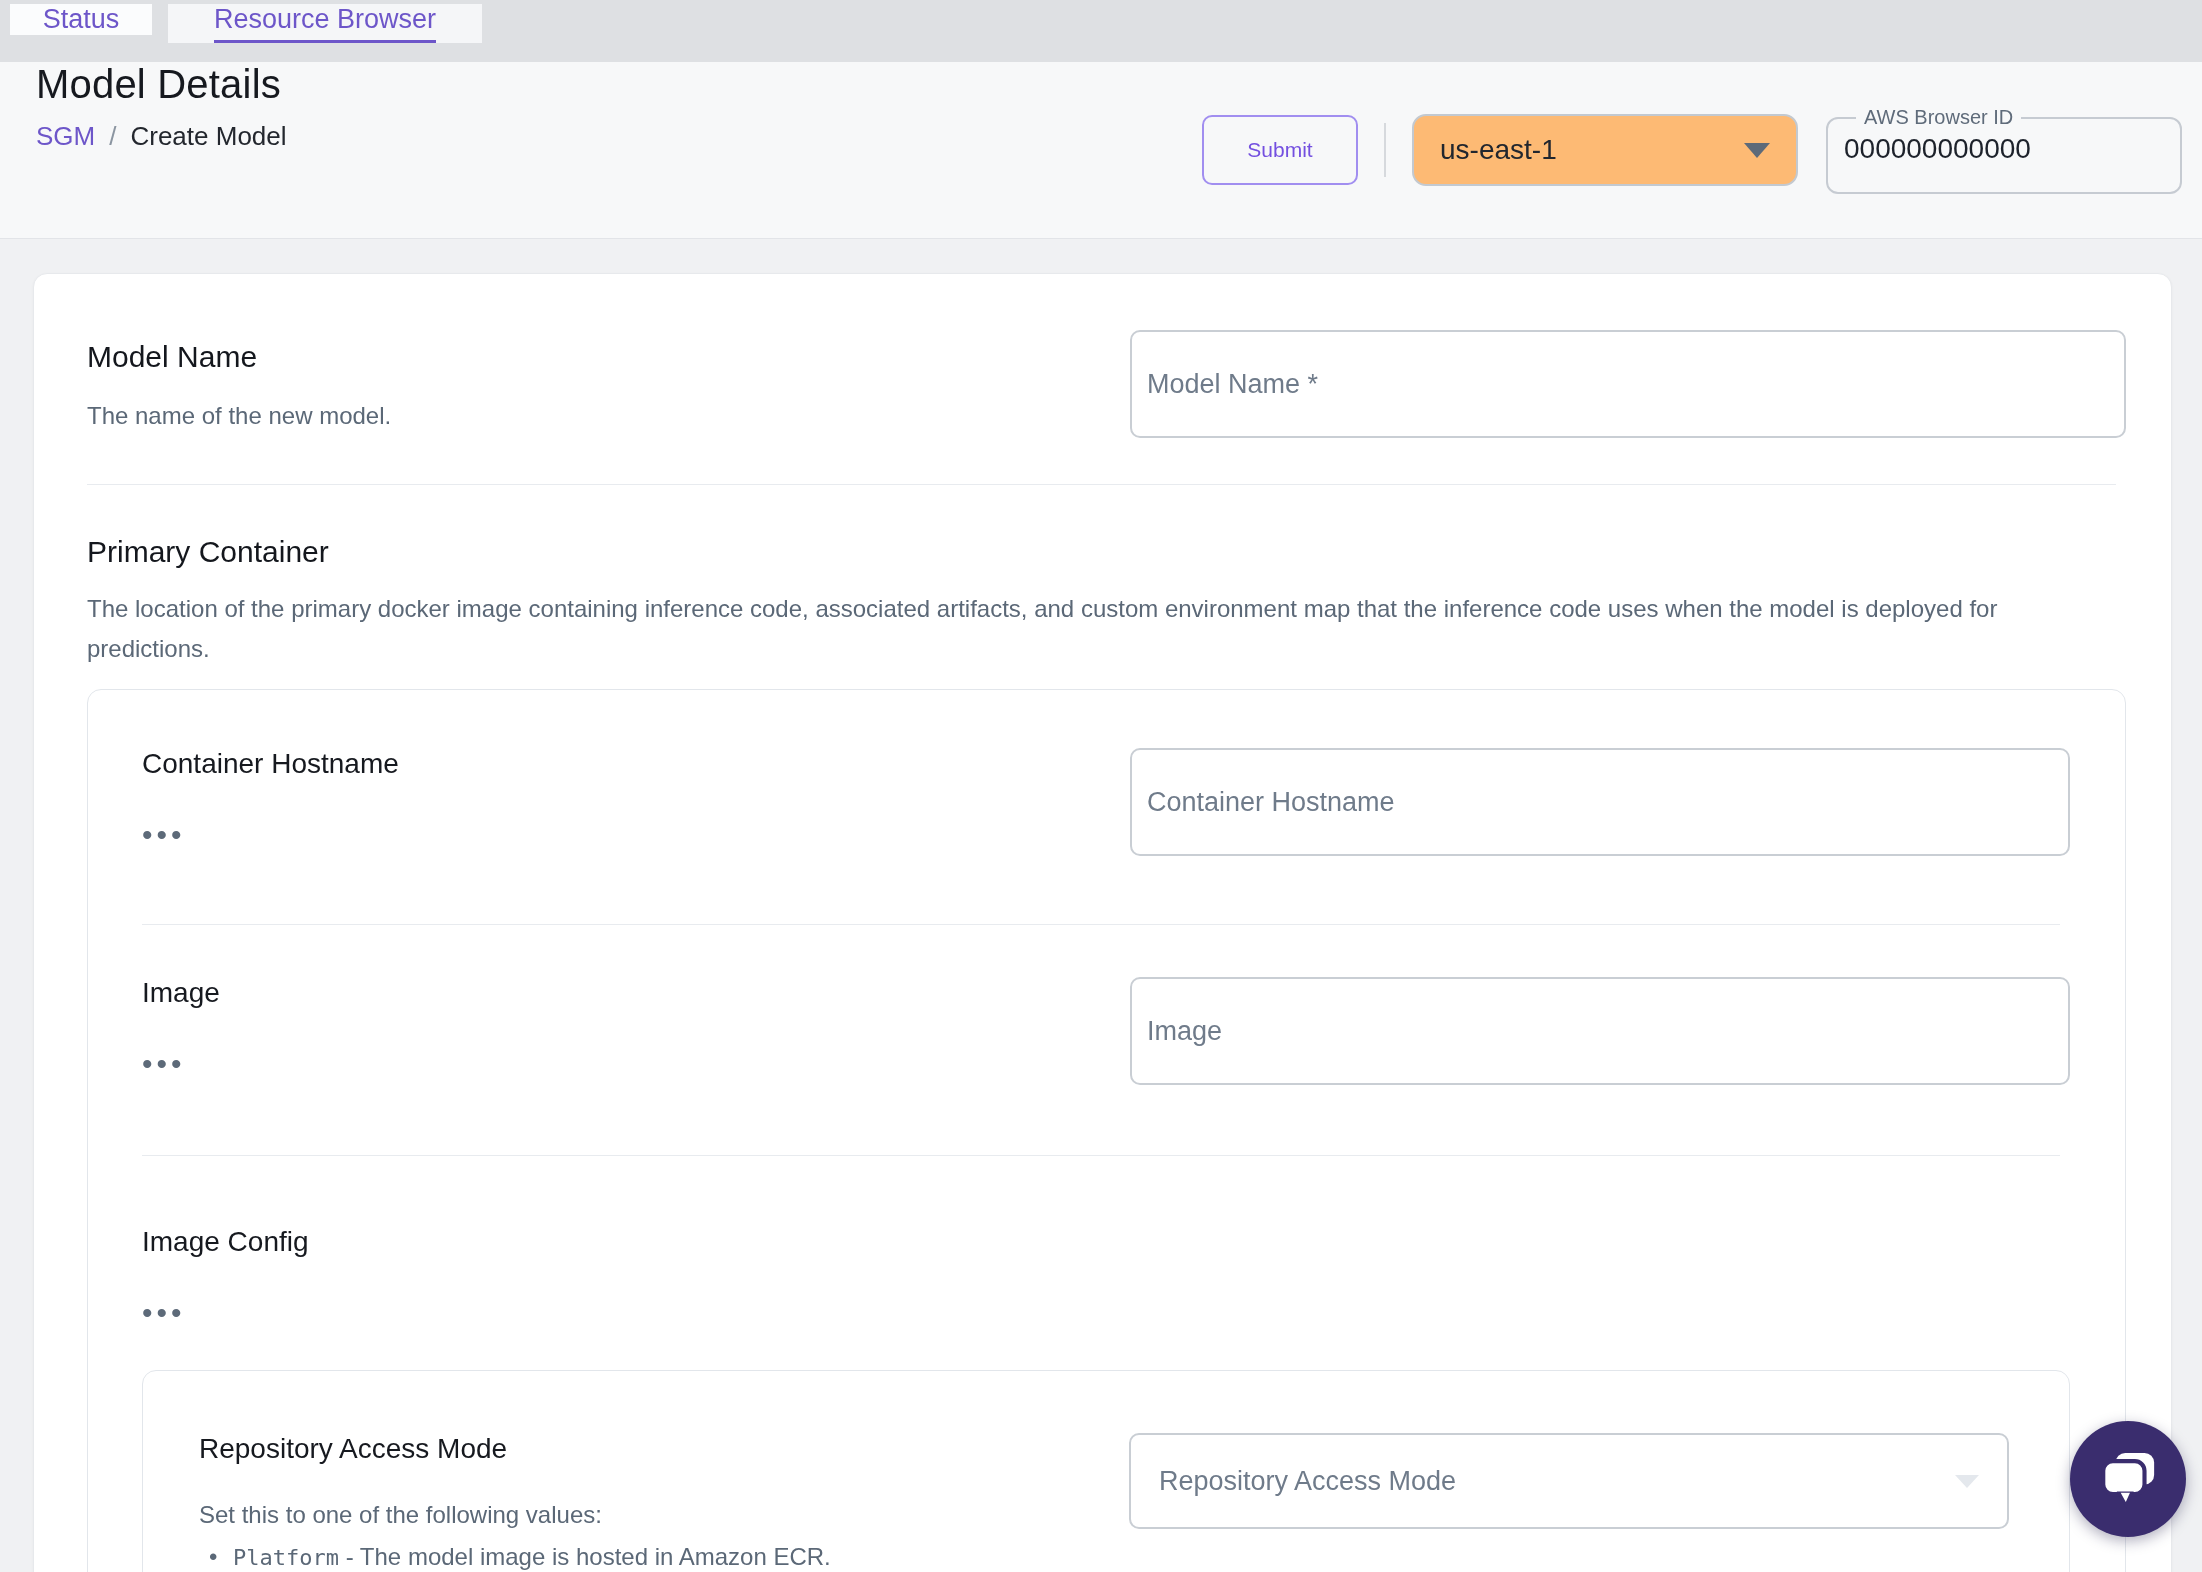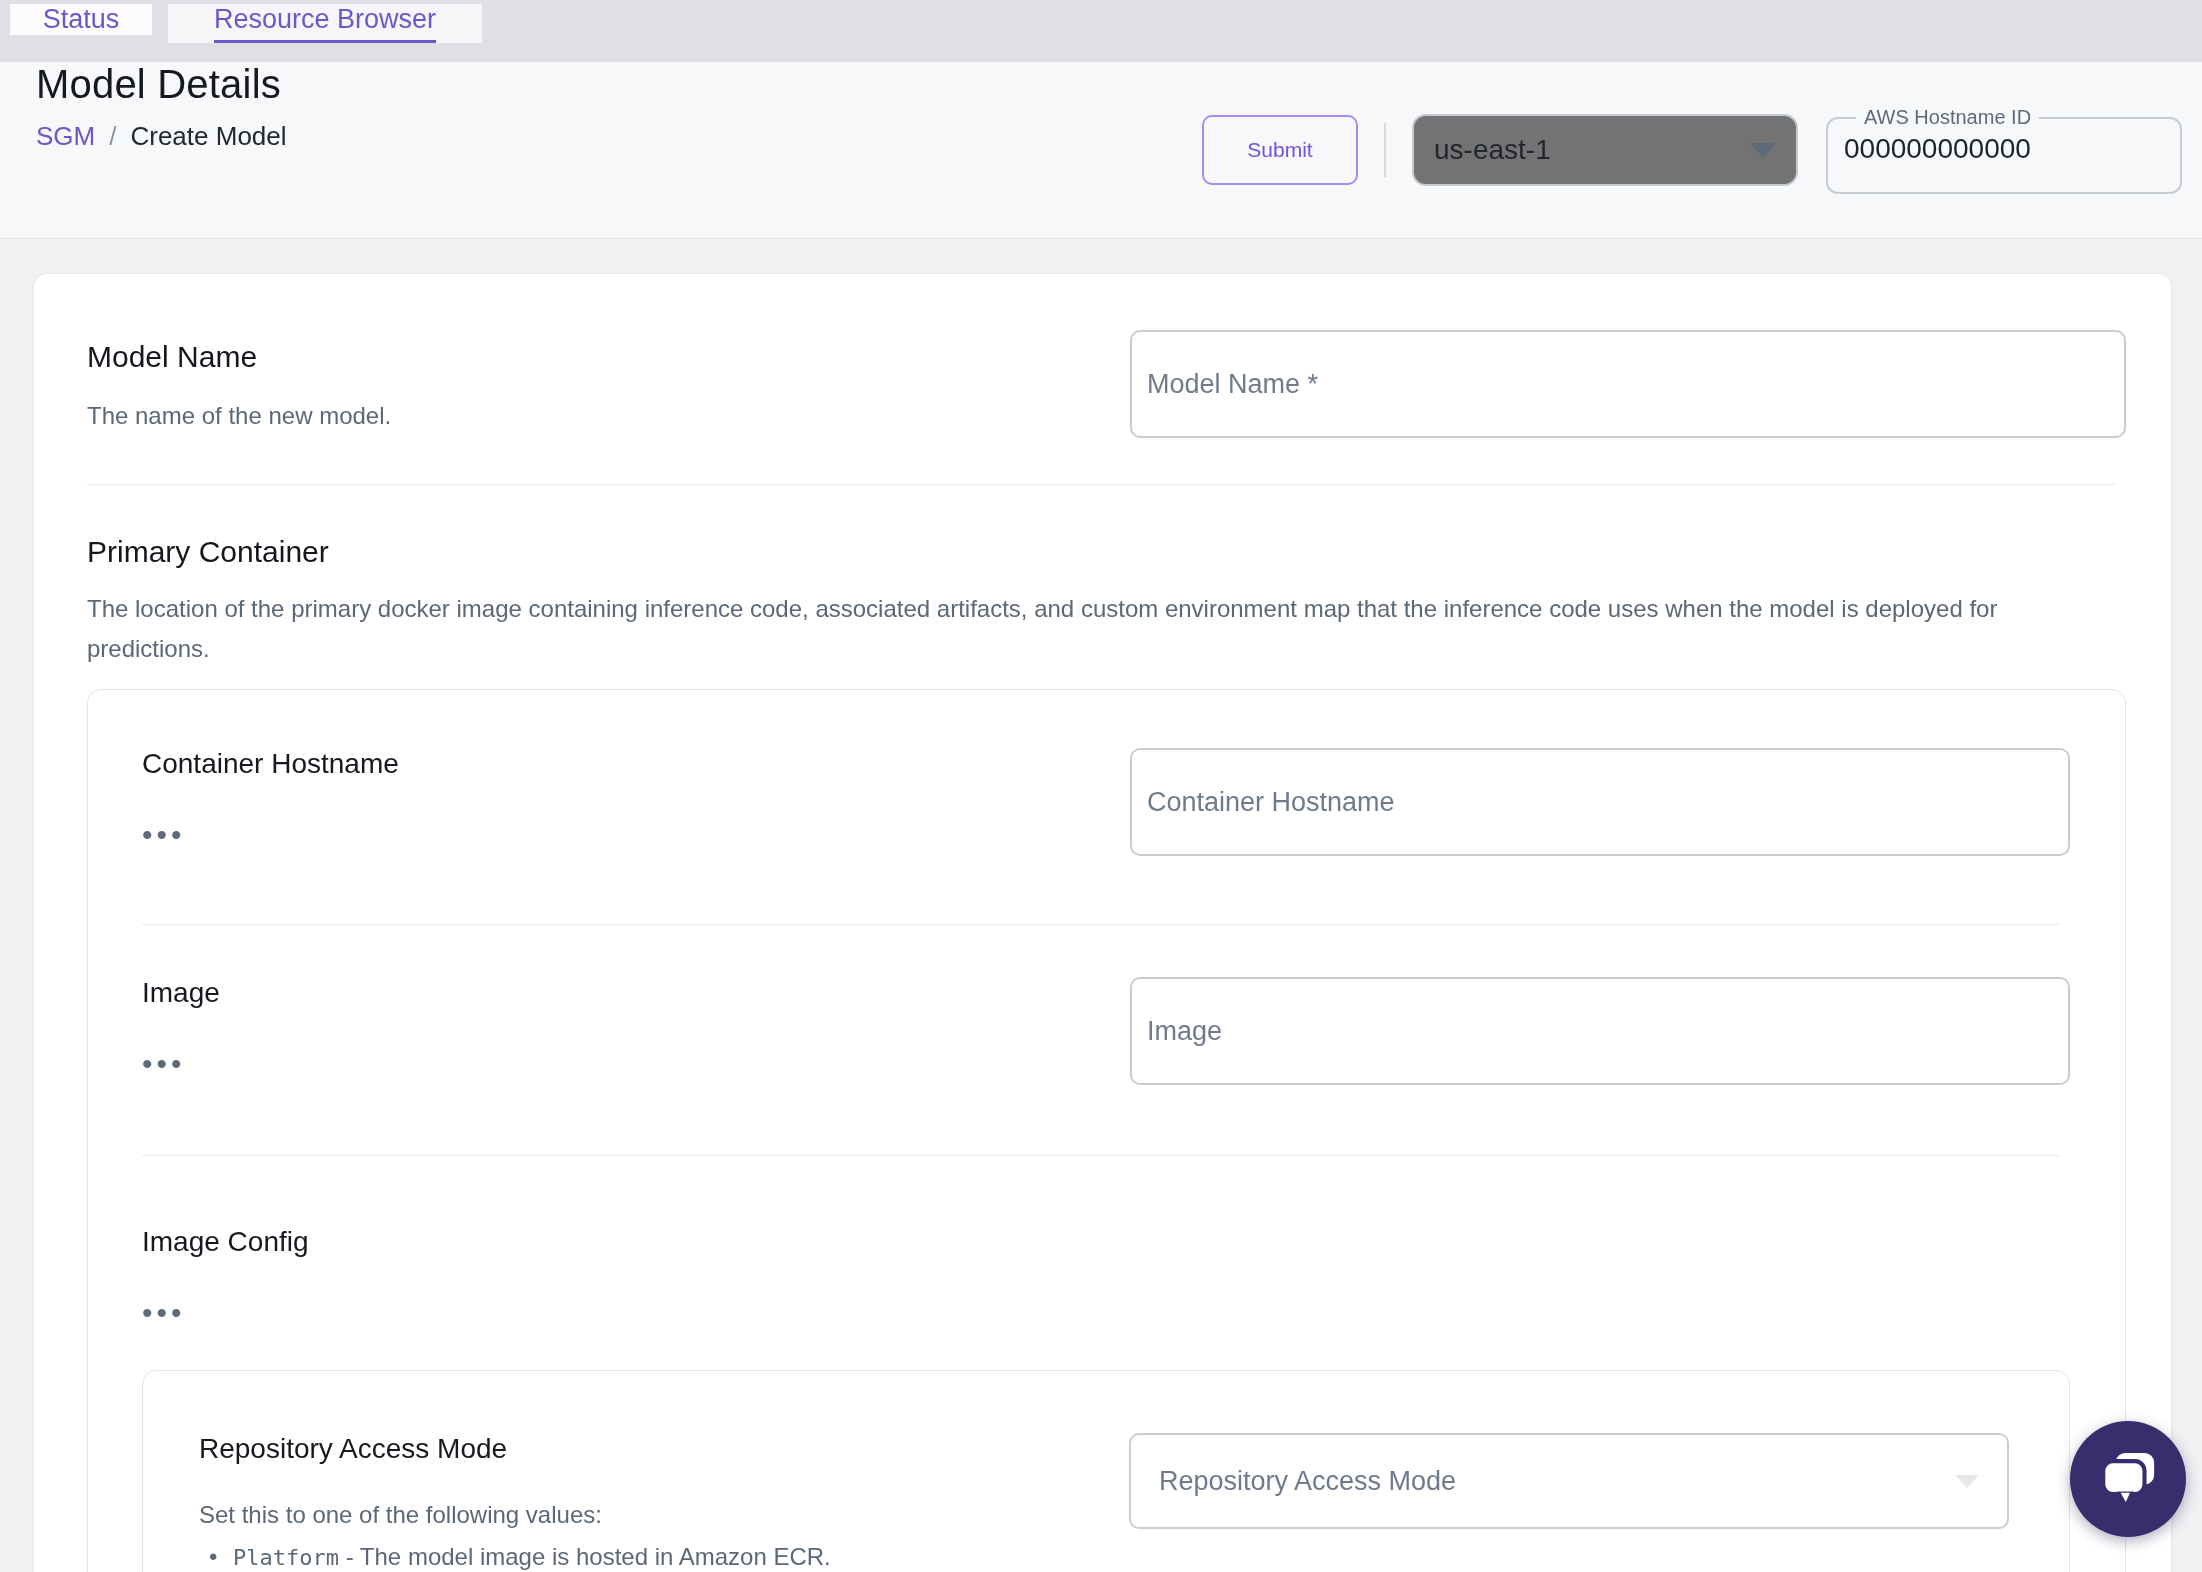--- a/index.html
+++ b/index.html
@@ -34,22 +34,22 @@
   .crumb-current { color:#23272e; }
   .header-right { margin-left:auto; margin-right:20px; display:flex; align-items:center; }
   .submit-btn {
     width:156px; height:70px; border:2px solid #a18ef0; border-radius:10px;
     background:transparent; color:#7450e0; font-size:21px;
     font-family:"Liberation Sans", sans-serif; cursor:pointer;
   }
   .vdivider { width:2px; height:54px; background:#d6d9dd; margin:0 26px; }
   .region-select {
     width:386px; height:72px; border:2px solid #c3c9d0; border-radius:14px;
-    background:#737373; display:flex; align-items:center; justify-content:space-between;
-    padding:0 20px; cursor:pointer;
+    background:#fdba74; display:flex; align-items:center; justify-content:space-between;
+    padding:0 26px; cursor:pointer;
   }
   .region-value { font-size:28px; color:#21262e; }
   .caret-down {
     width:0; height:0; border-left:13px solid transparent; border-right:13px solid transparent;
     border-top:15px solid #5d6a79;
   }
   .account-fieldset {
     width:356px; height:88px; border:2px solid #c6cbd2; border-radius:12px;
     margin-left:28px; padding:0 0 0 16px;
   }
@@ -155,21 +155,21 @@
     </div>
   </div>
   <div class="header-right">
     <button class="submit-btn">Submit</button>
     <div class="vdivider"></div>
     <div class="region-select">
       <span class="region-value">us-east-1</span>
       <span class="caret-down"></span>
     </div>
     <fieldset class="account-fieldset">
-      <legend>AWS Hostname ID</legend>
+      <legend>AWS Browser ID</legend>
       <input class="account-input" type="text" value="000000000000" style="">
     </fieldset>
   </div>
 </div>
 
 <div class="content">
   <div class="card">
 
     <div class="field-row row-model">
       <div class="field-left">

